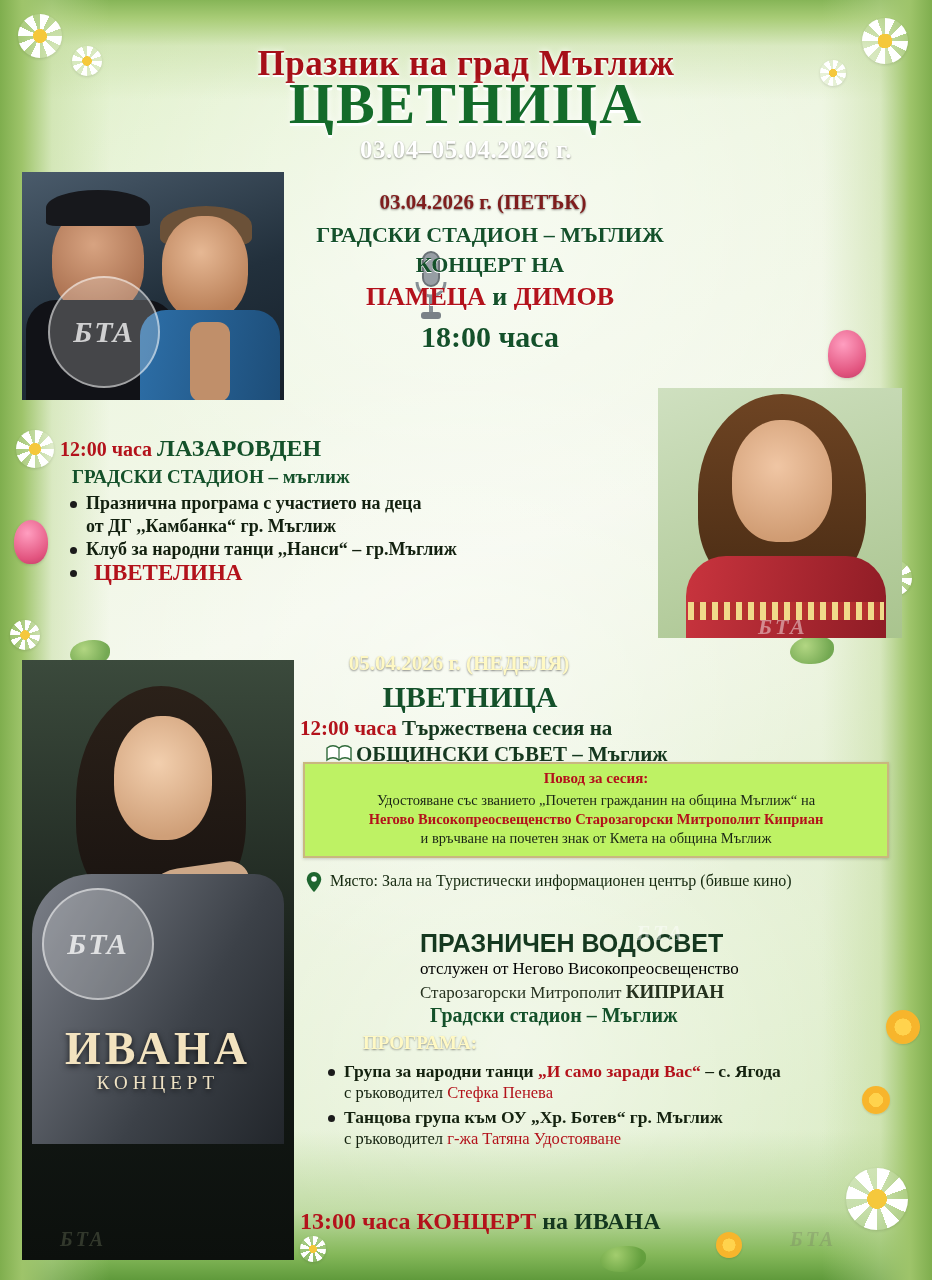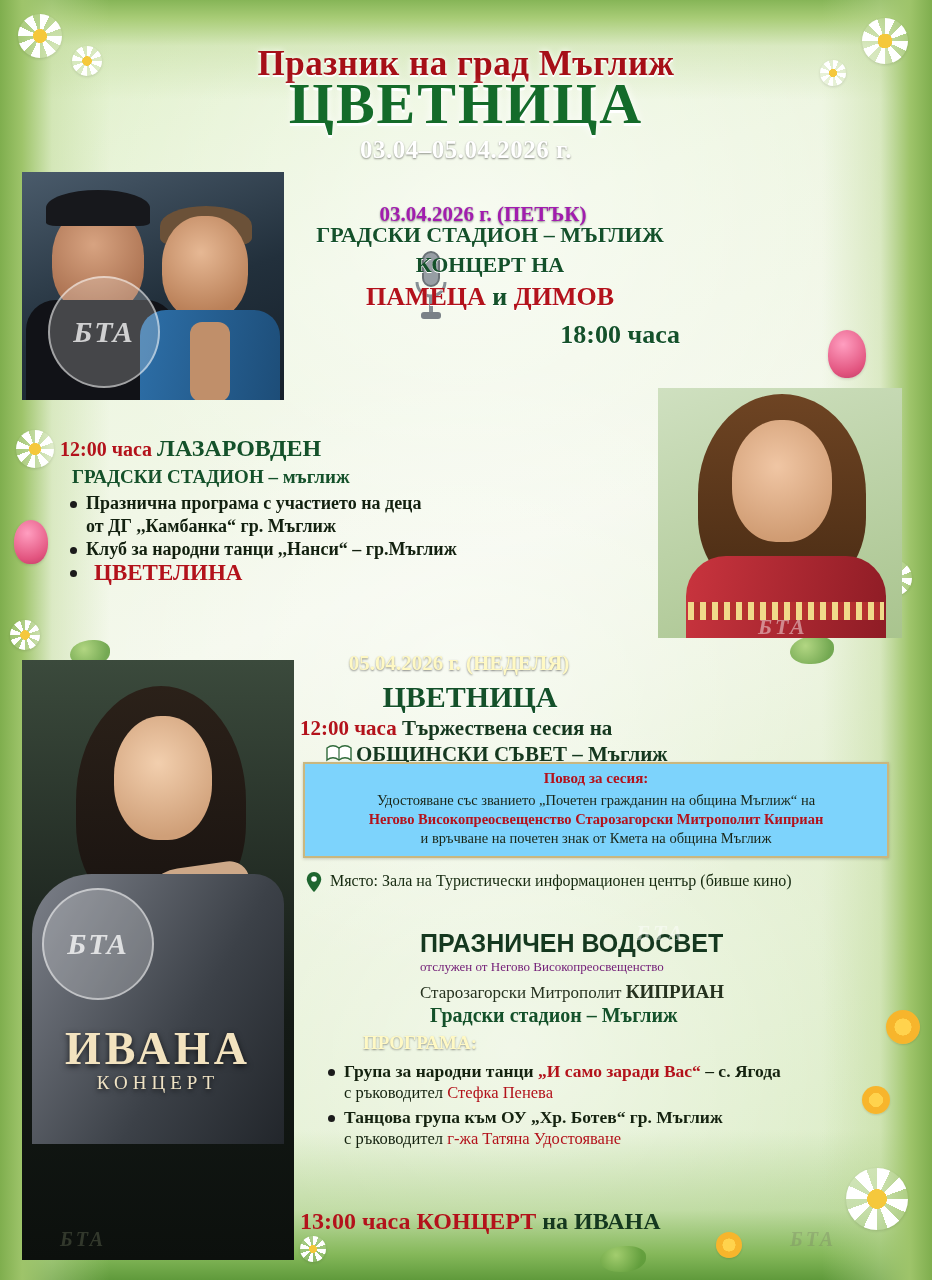--- a/index.html
+++ b/index.html
@@ -126,22 +126,21 @@
     height: 34px;
     font-size: 25px;
     letter-spacing: .5px;
   }
   #day1-banner {
     top: 187px;
     left: 333px;
     width: 300px;
     height: 30px;
     font-size: 21px;
-    color: #a21caf;
-    margin-top: 12px;
+    color: #7f1d1d;
   }
   #day2-banner {
     top: 403px;
     left: 55px;
     width: 310px;
     height: 30px;
     font-size: 21px;
     color: #fff9c4;
   }
   #day3-banner {
@@ -181,22 +180,22 @@
     font-size: 26px;
     font-weight: bold;
     color: #b3121b;
     font-family: "Liberation Serif", serif;
     text-shadow: 0 1px 0 #fff;
   }
   #day1-artists .and { color: #14512a; }
   #day1-time {
     position: absolute;
     top: 320px; left: 300px; width: 380px;
-    text-align: right;
-    font-size: 26px;
+    text-align: center;
+    font-size: 30px;
     font-weight: bold;
     color: #14512a;
     font-family: "Liberation Serif", serif;
     text-shadow: 0 1px 0 #fff;
   }
   .mic {
     position: absolute;
     top: 248px;
     left: 410px;
     width: 42px;
@@ -405,21 +404,21 @@
   .book-icon {
     position: absolute;
     top: 744px; left: 326px;
     width: 26px; height: 18px;
   }
 
   #session-box {
     position: absolute;
     top: 762px; left: 303px;
     width: 586px; height: 96px;
-    background: #7dd3fc;
+    background: #bef264;
     border: 2px solid #c9b77f;
     box-shadow: 0 1px 3px rgba(0,0,0,.18);
     padding: 6px 8px;
     box-sizing: border-box;
     text-align: center;
     font-family: "Liberation Serif", serif;
   }
   #session-box .sb-title {
     color: #b3121b;
     font-size: 15px;
@@ -469,22 +468,22 @@
     position: absolute;
     top: 929px; left: 420px;
     font-size: 25px;
     font-weight: bold;
     color: #15381f;
     font-family: Liberation Sans, sans-serif;
   }
   #day3-served {
     position: absolute;
     top: 959px; left: 420px;
-    font-size: 13px;
-    color: #701a75;
+    font-size: 17px;
+    color: #000000;
     font-family: "Liberation Serif", serif;
   }
   #day3-metropolit {
     position: absolute;
     top: 981px; left: 420px;
     font-size: 17px;
     color: #26321f;
     font-family: "Liberation Serif", serif;
   }
   #day3-metropolit b { font-size: 19px; }

